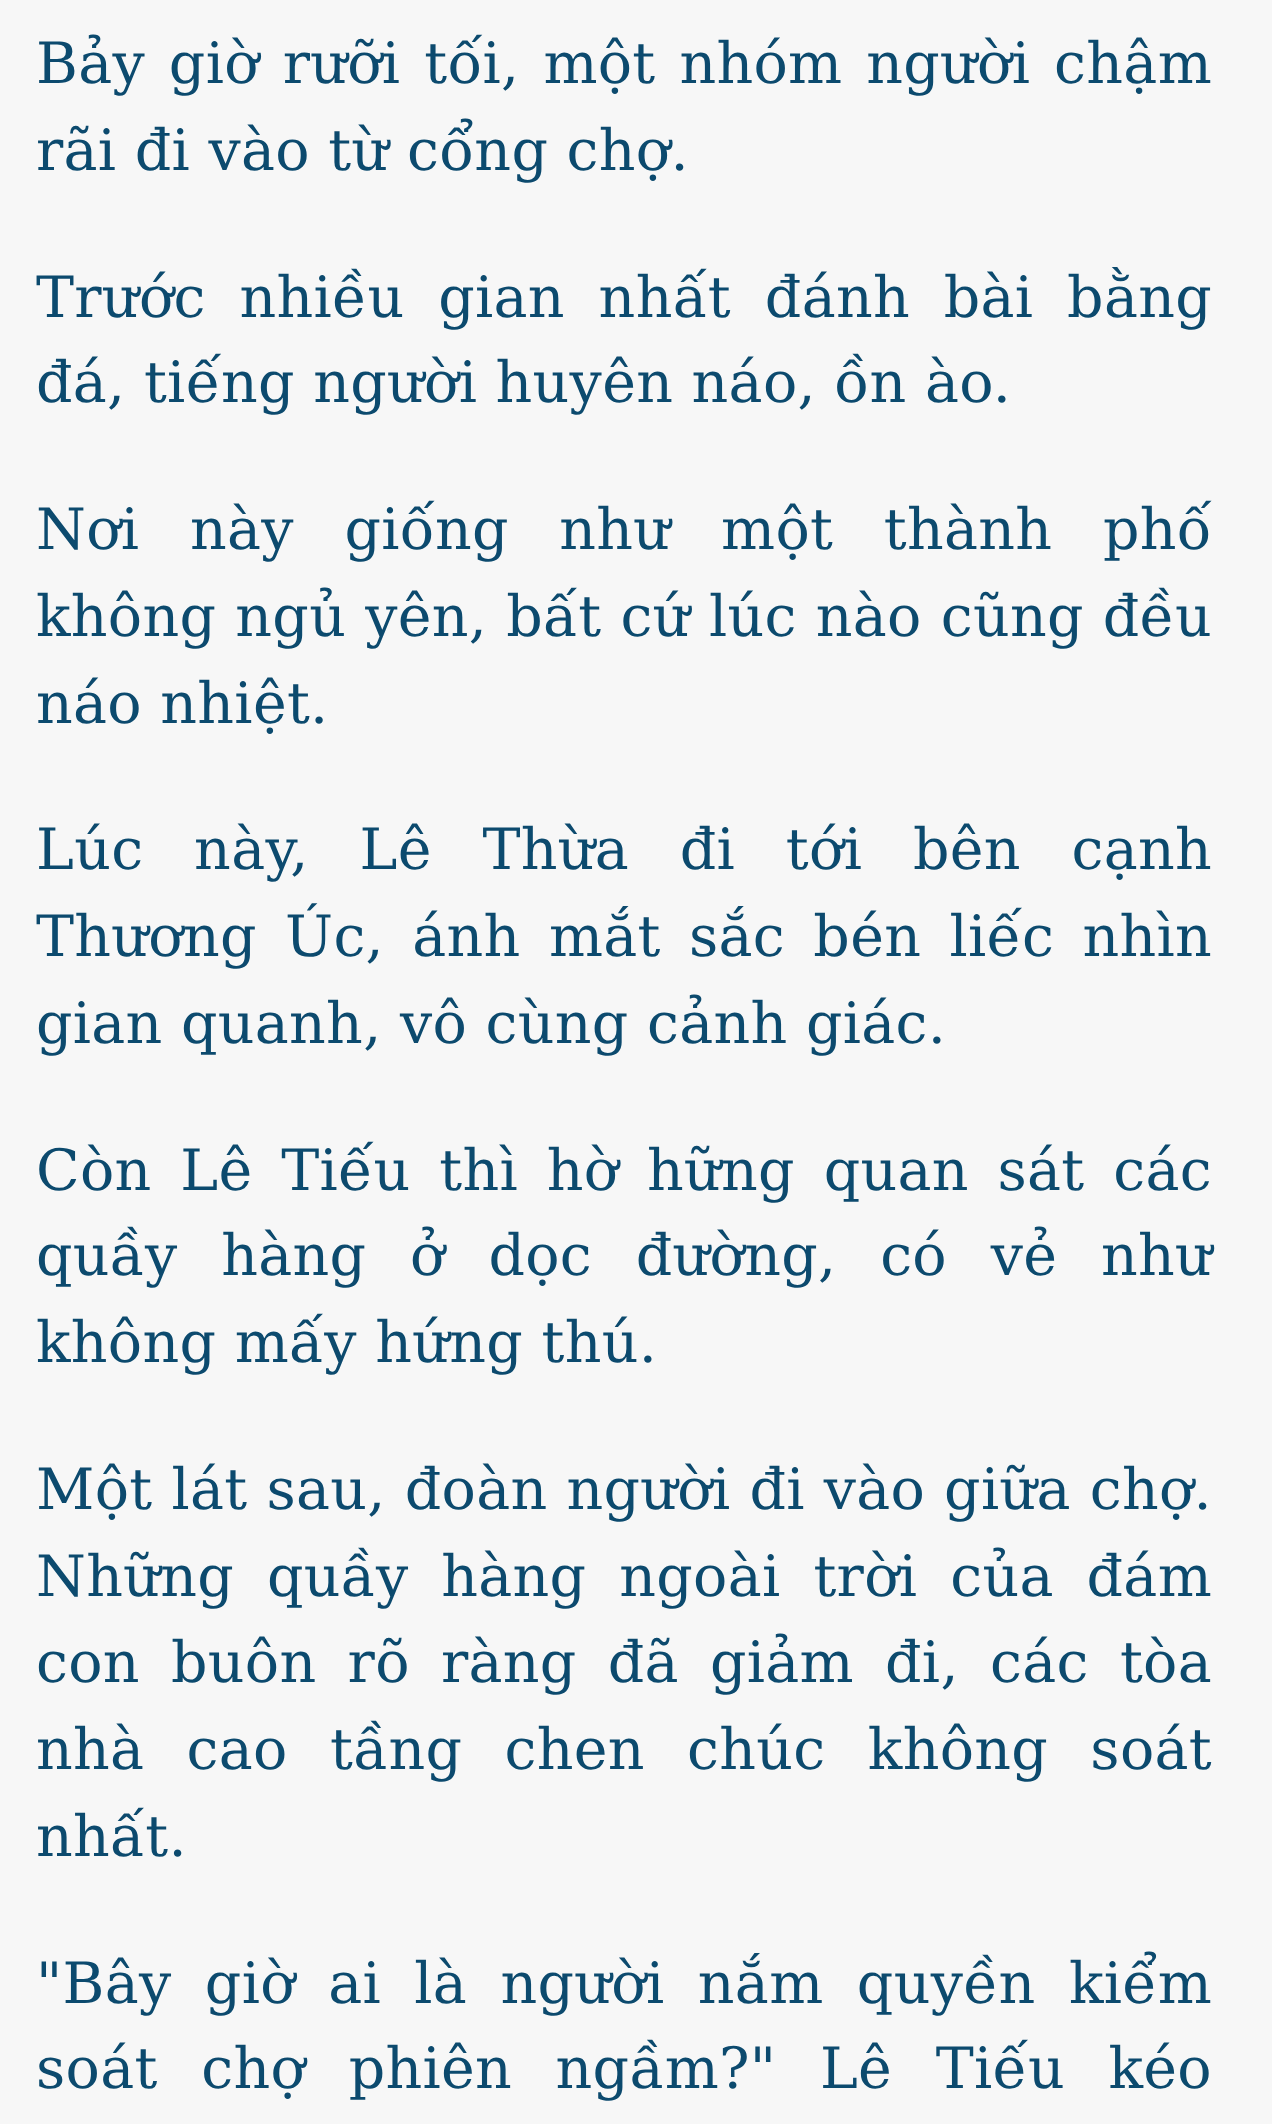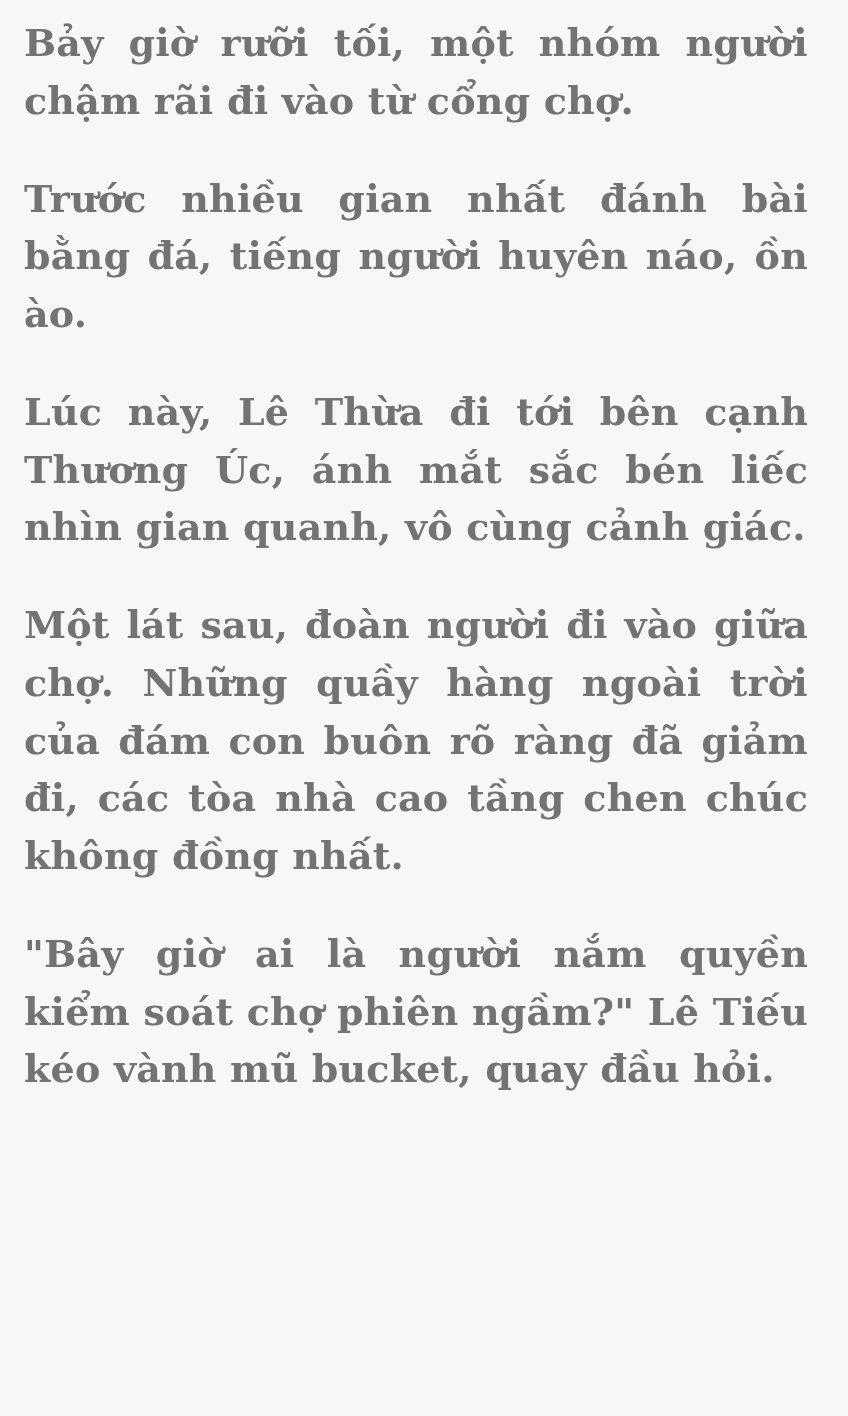--- a/index.html
+++ b/index.html
@@ -20,31 +20,32 @@
     padding: 14px 24px 8px 24px;
     background: #f7f7f7;
   }
   .para {
     margin: 0 16px 40px 0;
     font-size: 38px;
     line-height: 1.52;
     text-align: justify;
     text-justify: inter-word;
     letter-spacing: 0.2px;
-    color: #737373;
+    color: #0c4a6e;
     -webkit-hyphens: none;
     hyphens: none;
-    font-weight: bold;
   }
   .para:last-child {
     margin-bottom: 0;
   }
 </style>
 </head>
 <body>
 
 <div class="reader">
   <p class="para">Bảy giờ rưỡi tối, một nhóm người chậm rãi đi vào từ cổng chợ.</p>
   <p class="para">Trước nhiều gian nhất đánh bài bằng đá, tiếng người huyên náo, ồn ào.</p>
+  <p class="para">Nơi này giống như một thành phố không ngủ yên, bất cứ lúc nào cũng đều náo nhiệt.</p>
   <p class="para">Lúc này, Lê Thừa đi tới bên cạnh Thương Úc, ánh mắt sắc bén liếc nhìn gian quanh, vô cùng cảnh giác.</p>
-  <p class="para">Một lát sau, đoàn người đi vào giữa chợ. Những quầy hàng ngoài trời của đám con buôn rõ ràng đã giảm đi, các tòa nhà cao tầng chen chúc không đồng nhất.</p>
+  <p class="para">Còn Lê Tiếu thì hờ hững quan sát các quầy hàng ở dọc đường, có vẻ như không mấy hứng thú.</p>
+  <p class="para">Một lát sau, đoàn người đi vào giữa chợ. Những quầy hàng ngoài trời của đám con buôn rõ ràng đã giảm đi, các tòa nhà cao tầng chen chúc không soát nhất.</p>
   <p class="para">"Bây giờ ai là người nắm quyền kiểm soát chợ phiên ngầm?" Lê Tiếu kéo vành mũ bucket, quay đầu hỏi.</p>
 </div>
 
 </body></html>

